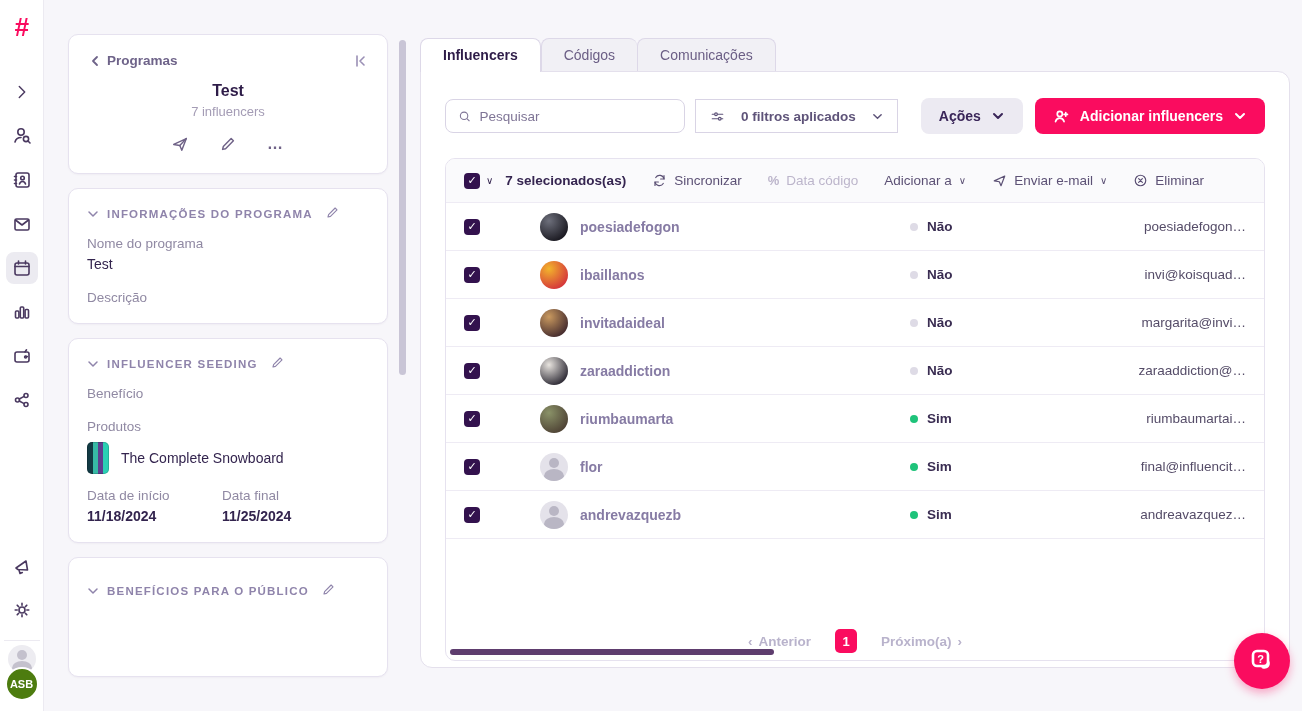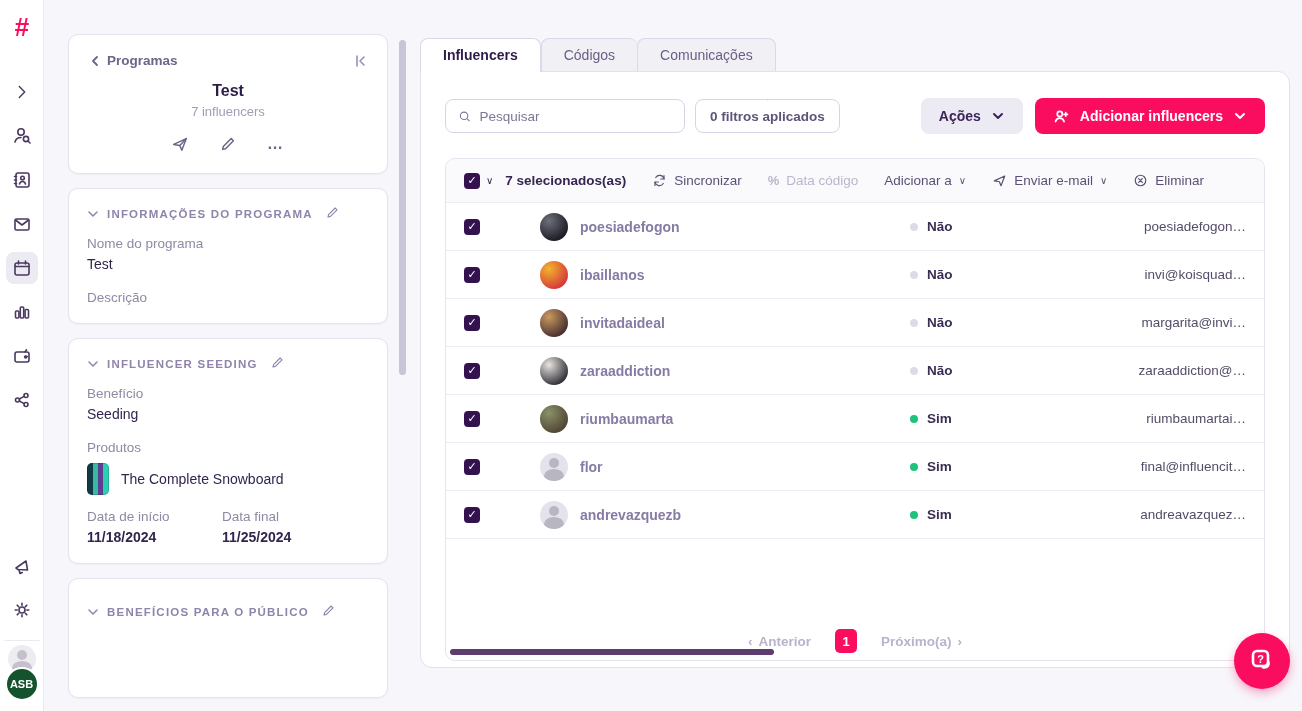--- a/index.html
+++ b/index.html
@@ -17,21 +17,21 @@
   .iconbar{width:44px;background:#fff;border-right:1px solid #ECEAF1;display:flex;flex-direction:column;align-items:center;flex:none;position:relative;}
   .logo{margin:14px 0 30px;font-weight:bold;font-size:26px;color:var(--pink);font-style:italic;line-height:1;}
   .railbtn{width:32px;height:32px;display:flex;align-items:center;justify-content:center;border-radius:8px;margin:6px 0;cursor:pointer;}
   .railbtn.active{background:#ECEBF1;}
   .railbtn svg{stroke:var(--icon);fill:none;stroke-width:1.6;stroke-linecap:round;stroke-linejoin:round;}
   .rail-spacer{flex:1;}
   .rail-divider{width:36px;border-top:1px solid #ECEAF1;margin:8px 0 4px;}
   .ghost-avatar{width:28px;height:28px;border-radius:50%;background:#EDECF1;position:relative;overflow:hidden;margin-bottom:-6px;}
   .ghost-avatar::before{content:"";position:absolute;left:9px;top:5px;width:10px;height:10px;border-radius:50%;background:#C4C1CD;}
   .ghost-avatar::after{content:"";position:absolute;left:4px;top:16px;width:20px;height:14px;border-radius:50%;background:#C4C1CD;}
-  .user-badge{width:34px;height:34px;border-radius:50%;background:#14532d;border:2px solid #fff;color:#fff;font-size:11px;font-weight:bold;display:flex;align-items:center;justify-content:center;margin-bottom:10px;z-index:2;cursor:pointer;}
+  .user-badge{width:34px;height:34px;border-radius:50%;background:#4d7c0f;border:2px solid #fff;color:#fff;font-size:11px;font-weight:bold;display:flex;align-items:center;justify-content:center;margin-bottom:10px;z-index:2;cursor:pointer;}
 
   
   .panel-col{width:368px;flex:none;position:relative;padding:34px 24px 0 24px;overflow:hidden;}
   .panel-scrollbar{position:absolute;right:6px;top:40px;width:7px;height:335px;border-radius:4px;background:#C9C5D6;cursor:pointer;}
   .card{background:#fff;border:1px solid var(--border);border-radius:10px;box-shadow:0 1px 2px rgba(40,20,80,.04);margin-bottom:14px;}
   .program-card{padding:18px 20px 20px;}
   .crumb-row{display:flex;align-items:center;justify-content:space-between;}
   .crumb{display:flex;align-items:center;gap:6px;color:#6E6389;font-weight:bold;font-size:13.5px;cursor:pointer;}
   .collapse-btn{color:#9A8FB5;cursor:pointer;display:flex;}
   .program-title{text-align:center;color:var(--dark);font-size:16px;font-weight:bold;margin-top:14px;}
@@ -63,21 +63,21 @@
   .tabs{display:flex;margin-left:0;position:relative;z-index:2;}
   .tab{padding:8px 22px;font-size:14px;border:1px solid #DDD8E8;border-bottom:none;color:#6B5E85;background:#F1F0F5;cursor:pointer;border-radius:8px 8px 0 0;margin-right:0;border-right:none;}
   .tab:last-child{border-right:1px solid #DDD8E8;}
   .tab.active{background:#fff;color:var(--dark);font-weight:bold;margin-bottom:-1px;padding-bottom:9px;border-right:1px solid #DDD8E8;}
   .main-card{background:#fff;border:1px solid #E4E0EC;border-radius:12px;border-top-left-radius:0;height:597px;position:relative;padding:26px 24px 0;}
   .controls-row{display:flex;align-items:center;}
   .search-box{display:flex;align-items:center;gap:8px;width:240px;height:34px;border:1px solid #D9D4E5;border-radius:8px;padding:0 12px;color:#7F7596;background:#fff;}
   .search-box svg{stroke:#7F7596;fill:none;stroke-width:1.6;}
   .search-box input{border:none;outline:none;font-size:13.5px;color:#33244E;width:100%;font-family:inherit;background:transparent;}
   .search-box input::placeholder{color:#7F7596;}
-  .filter-chip{display:flex;align-items:center;gap:8px;height:34px;border:1px solid #D9D4E5;border-radius:8px;padding:0 14px;margin-left:10px;color:#5E5379;font-size:13.5px;font-weight:bold;cursor:pointer;background:#fff;flex-direction:column;}
+  .filter-chip{display:flex;align-items:center;gap:16px;height:34px;border:1px solid #D9D4E5;border-radius:0;padding:0 14px;margin-left:10px;color:#5E5379;font-size:13.5px;font-weight:bold;cursor:pointer;background:#fff;}
   .filter-chip svg{stroke:#5E5379;fill:none;stroke-width:1.6;stroke-linecap:round;}
   .controls-spacer{flex:1;}
   .btn-actions{display:flex;align-items:center;gap:10px;background:var(--chipbg);border:none;border-radius:8px;height:36px;padding:0 18px;color:#3A2659;font-size:14px;font-weight:bold;cursor:pointer;font-family:inherit;}
   .btn-actions svg,.btn-add svg{stroke:currentColor;fill:none;stroke-width:2;stroke-linecap:round;stroke-linejoin:round;}
   .btn-add{display:flex;align-items:center;gap:10px;background:var(--pink);border:none;border-radius:8px;height:36px;padding:0 18px;color:#fff;font-size:14px;font-weight:bold;margin-left:12px;cursor:pointer;font-family:inherit;}
 
   .table-card{border:1px solid var(--border);border-radius:10px;margin-top:24px;height:503px;position:relative;overflow:hidden;}
   .sel-toolbar{display:flex;align-items:center;height:44px;background:#FAFAFC;border-bottom:1px solid var(--rowborder);padding:0 18px;font-size:13.5px;color:#5C5175;gap:26px;}
   .sel-left{display:flex;align-items:center;gap:6px;}
   .cbx{width:16px;height:16px;border-radius:4px;background:var(--checkbox);color:#fff;font-size:11px;display:flex;align-items:center;justify-content:center;cursor:pointer;flex:none;}
@@ -251,21 +251,20 @@
             </svg>
         </span>
         <span>INFLUENCER SEEDING</span>
         <span class="pencil">
           <svg width="15" height="15" viewBox="0 0 20 20">
               <path d="M4 16l.8-3.2L13.5 4l2.5 2.5-8.7 8.7L4 16z"></path>
             </svg>
         </span>
       </div>
       <div class="fld-label">Benefício</div>
-      <div class="fld-value">Seeding</div>
       <div class="fld-label" style="margin-top:18px;">Produtos</div>
       <div class="product-row">
         <div class="product-thumb"></div>
         <div class="product-name">The Complete Snowboard</div>
       </div>
       <div class="dates-row">
         <div class="datecol">
           <div class="fld-label">Data de início</div>
           <div class="fld-value">11/18/2024</div>
         </div>

